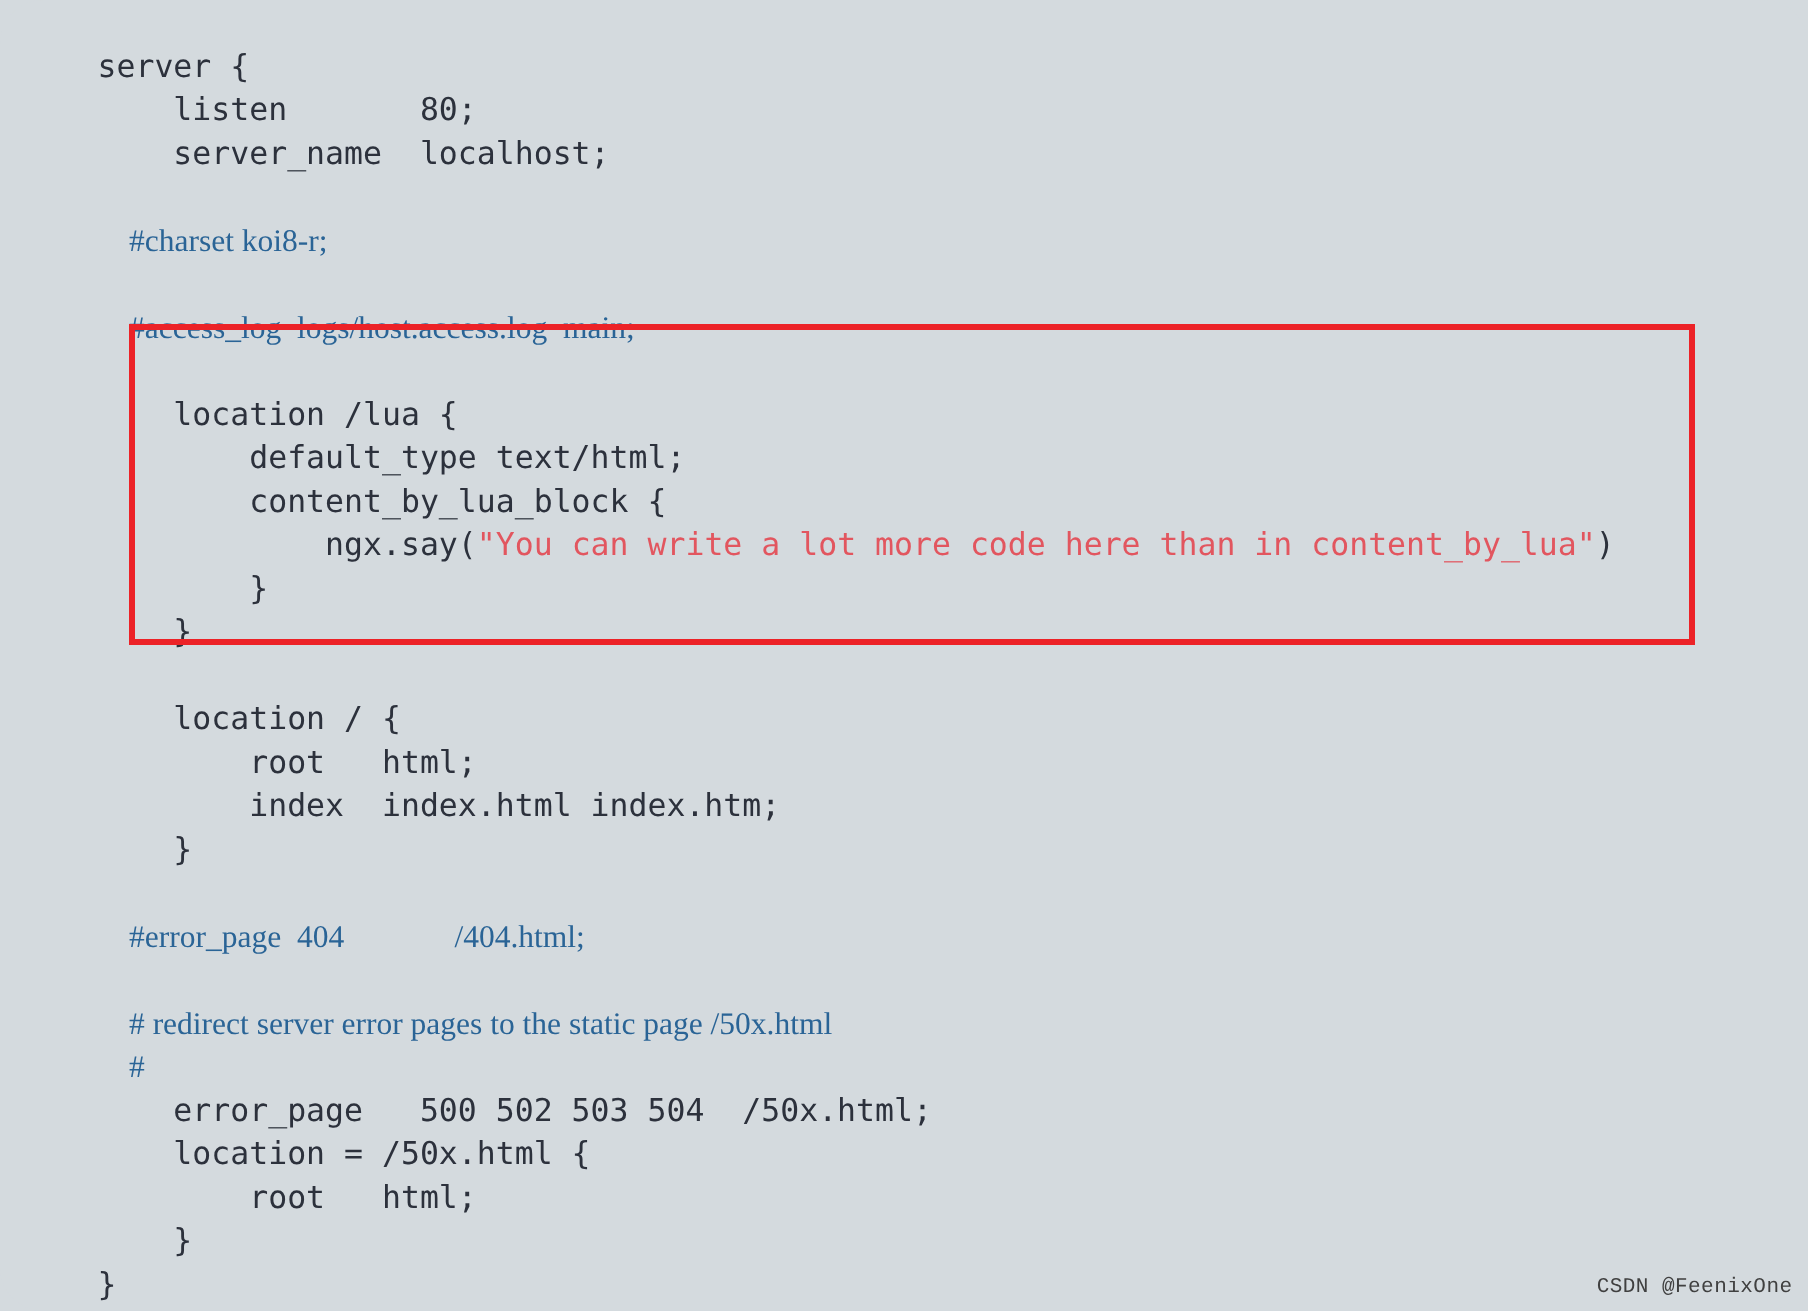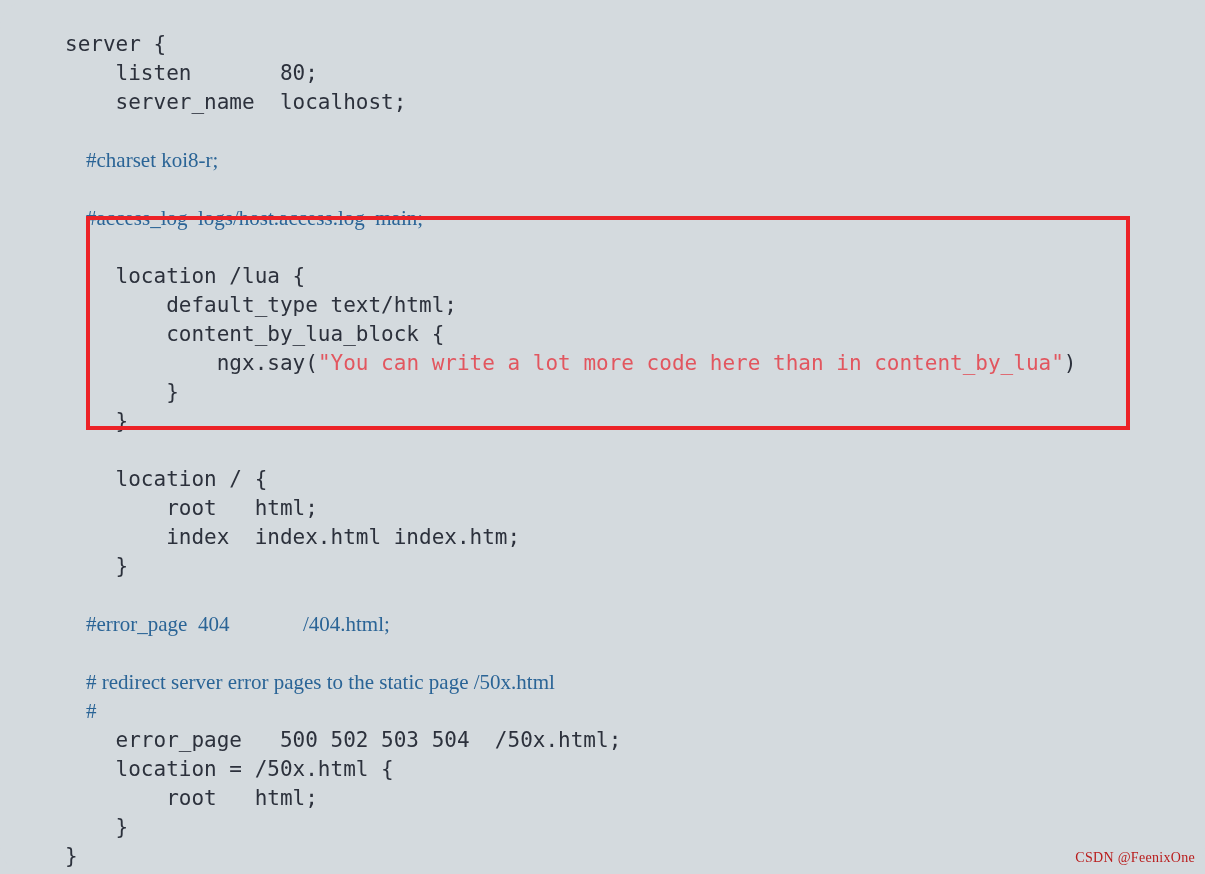--- a/index.html
+++ b/index.html
@@ -56,23 +56,23 @@
     border: 4px solid #ec2227;
     box-sizing: border-box;
     pointer-events: none;
     background: transparent;
   }
 
   #watermark {
     position: absolute;
     right: 10px;
     bottom: 8px;
-    font-family: Liberation Serif, serif;
+    font-family: Liberation Mono, monospace;
     font-size: 14px;
-    color: #b91c1c;
+    color: #404040;
     letter-spacing: 0.3px;
     user-select: none;
   }
 </style>
 </head>
 <body style="background: rgb(212, 218, 222);">
 
 <div id="code-viewer" style="background: rgb(212, 218, 222);">
 
   <pre id="code-block"><div class="code-line"><span class="tok-plain" style="color: rgb(44, 49, 60);">server {</span></div><div class="code-line"><span class="tok-plain" style="color: rgb(44, 49, 60);">    listen       80;</span></div><div class="code-line"><span class="tok-plain" style="color: rgb(44, 49, 60);">    server_name  localhost;</span></div><div class="code-line"><span class="tok-plain" style="color: rgb(44, 49, 60);"></span></div><div class="code-line"><span class="tok-comment" style="color: rgb(42, 100, 150);">    #charset koi8-r;</span></div><div class="code-line"><span class="tok-plain" style="color: rgb(44, 49, 60);"></span></div><div class="code-line"><span class="tok-comment" style="color: rgb(42, 100, 150);">    #access_log  logs/host.access.log  main;</span></div><div class="code-line"><span class="tok-plain" style="color: rgb(44, 49, 60);"></span></div><div class="code-line"><span class="tok-plain" style="color: rgb(44, 49, 60);">    location /lua {</span></div><div class="code-line"><span class="tok-plain" style="color: rgb(44, 49, 60);">        default_type text/html;</span></div><div class="code-line"><span class="tok-plain" style="color: rgb(44, 49, 60);">        content_by_lua_block {</span></div><div class="code-line"><span class="tok-plain" style="color: rgb(44, 49, 60);">            ngx.say(</span><span class="tok-string" style="color: rgb(226, 86, 95);">"You can write a lot more code here than in content_by_lua"</span><span class="tok-plain" style="color: rgb(44, 49, 60);">)</span></div><div class="code-line"><span class="tok-plain" style="color: rgb(44, 49, 60);">        }</span></div><div class="code-line"><span class="tok-plain" style="color: rgb(44, 49, 60);">    }</span></div><div class="code-line"><span class="tok-plain" style="color: rgb(44, 49, 60);"></span></div><div class="code-line"><span class="tok-plain" style="color: rgb(44, 49, 60);">    location / {</span></div><div class="code-line"><span class="tok-plain" style="color: rgb(44, 49, 60);">        root   html;</span></div><div class="code-line"><span class="tok-plain" style="color: rgb(44, 49, 60);">        index  index.html index.htm;</span></div><div class="code-line"><span class="tok-plain" style="color: rgb(44, 49, 60);">    }</span></div><div class="code-line"><span class="tok-plain" style="color: rgb(44, 49, 60);"></span></div><div class="code-line"><span class="tok-comment" style="color: rgb(42, 100, 150);">    #error_page  404              /404.html;</span></div><div class="code-line"><span class="tok-plain" style="color: rgb(44, 49, 60);"></span></div><div class="code-line"><span class="tok-comment" style="color: rgb(42, 100, 150);">    # redirect server error pages to the static page /50x.html</span></div><div class="code-line"><span class="tok-comment" style="color: rgb(42, 100, 150);">    #</span></div><div class="code-line"><span class="tok-plain" style="color: rgb(44, 49, 60);">    error_page   500 502 503 504  /50x.html;</span></div><div class="code-line"><span class="tok-plain" style="color: rgb(44, 49, 60);">    location = /50x.html {</span></div><div class="code-line"><span class="tok-plain" style="color: rgb(44, 49, 60);">        root   html;</span></div><div class="code-line"><span class="tok-plain" style="color: rgb(44, 49, 60);">    }</span></div><div class="code-line"><span class="tok-plain" style="color: rgb(44, 49, 60);">}</span></div></pre>

